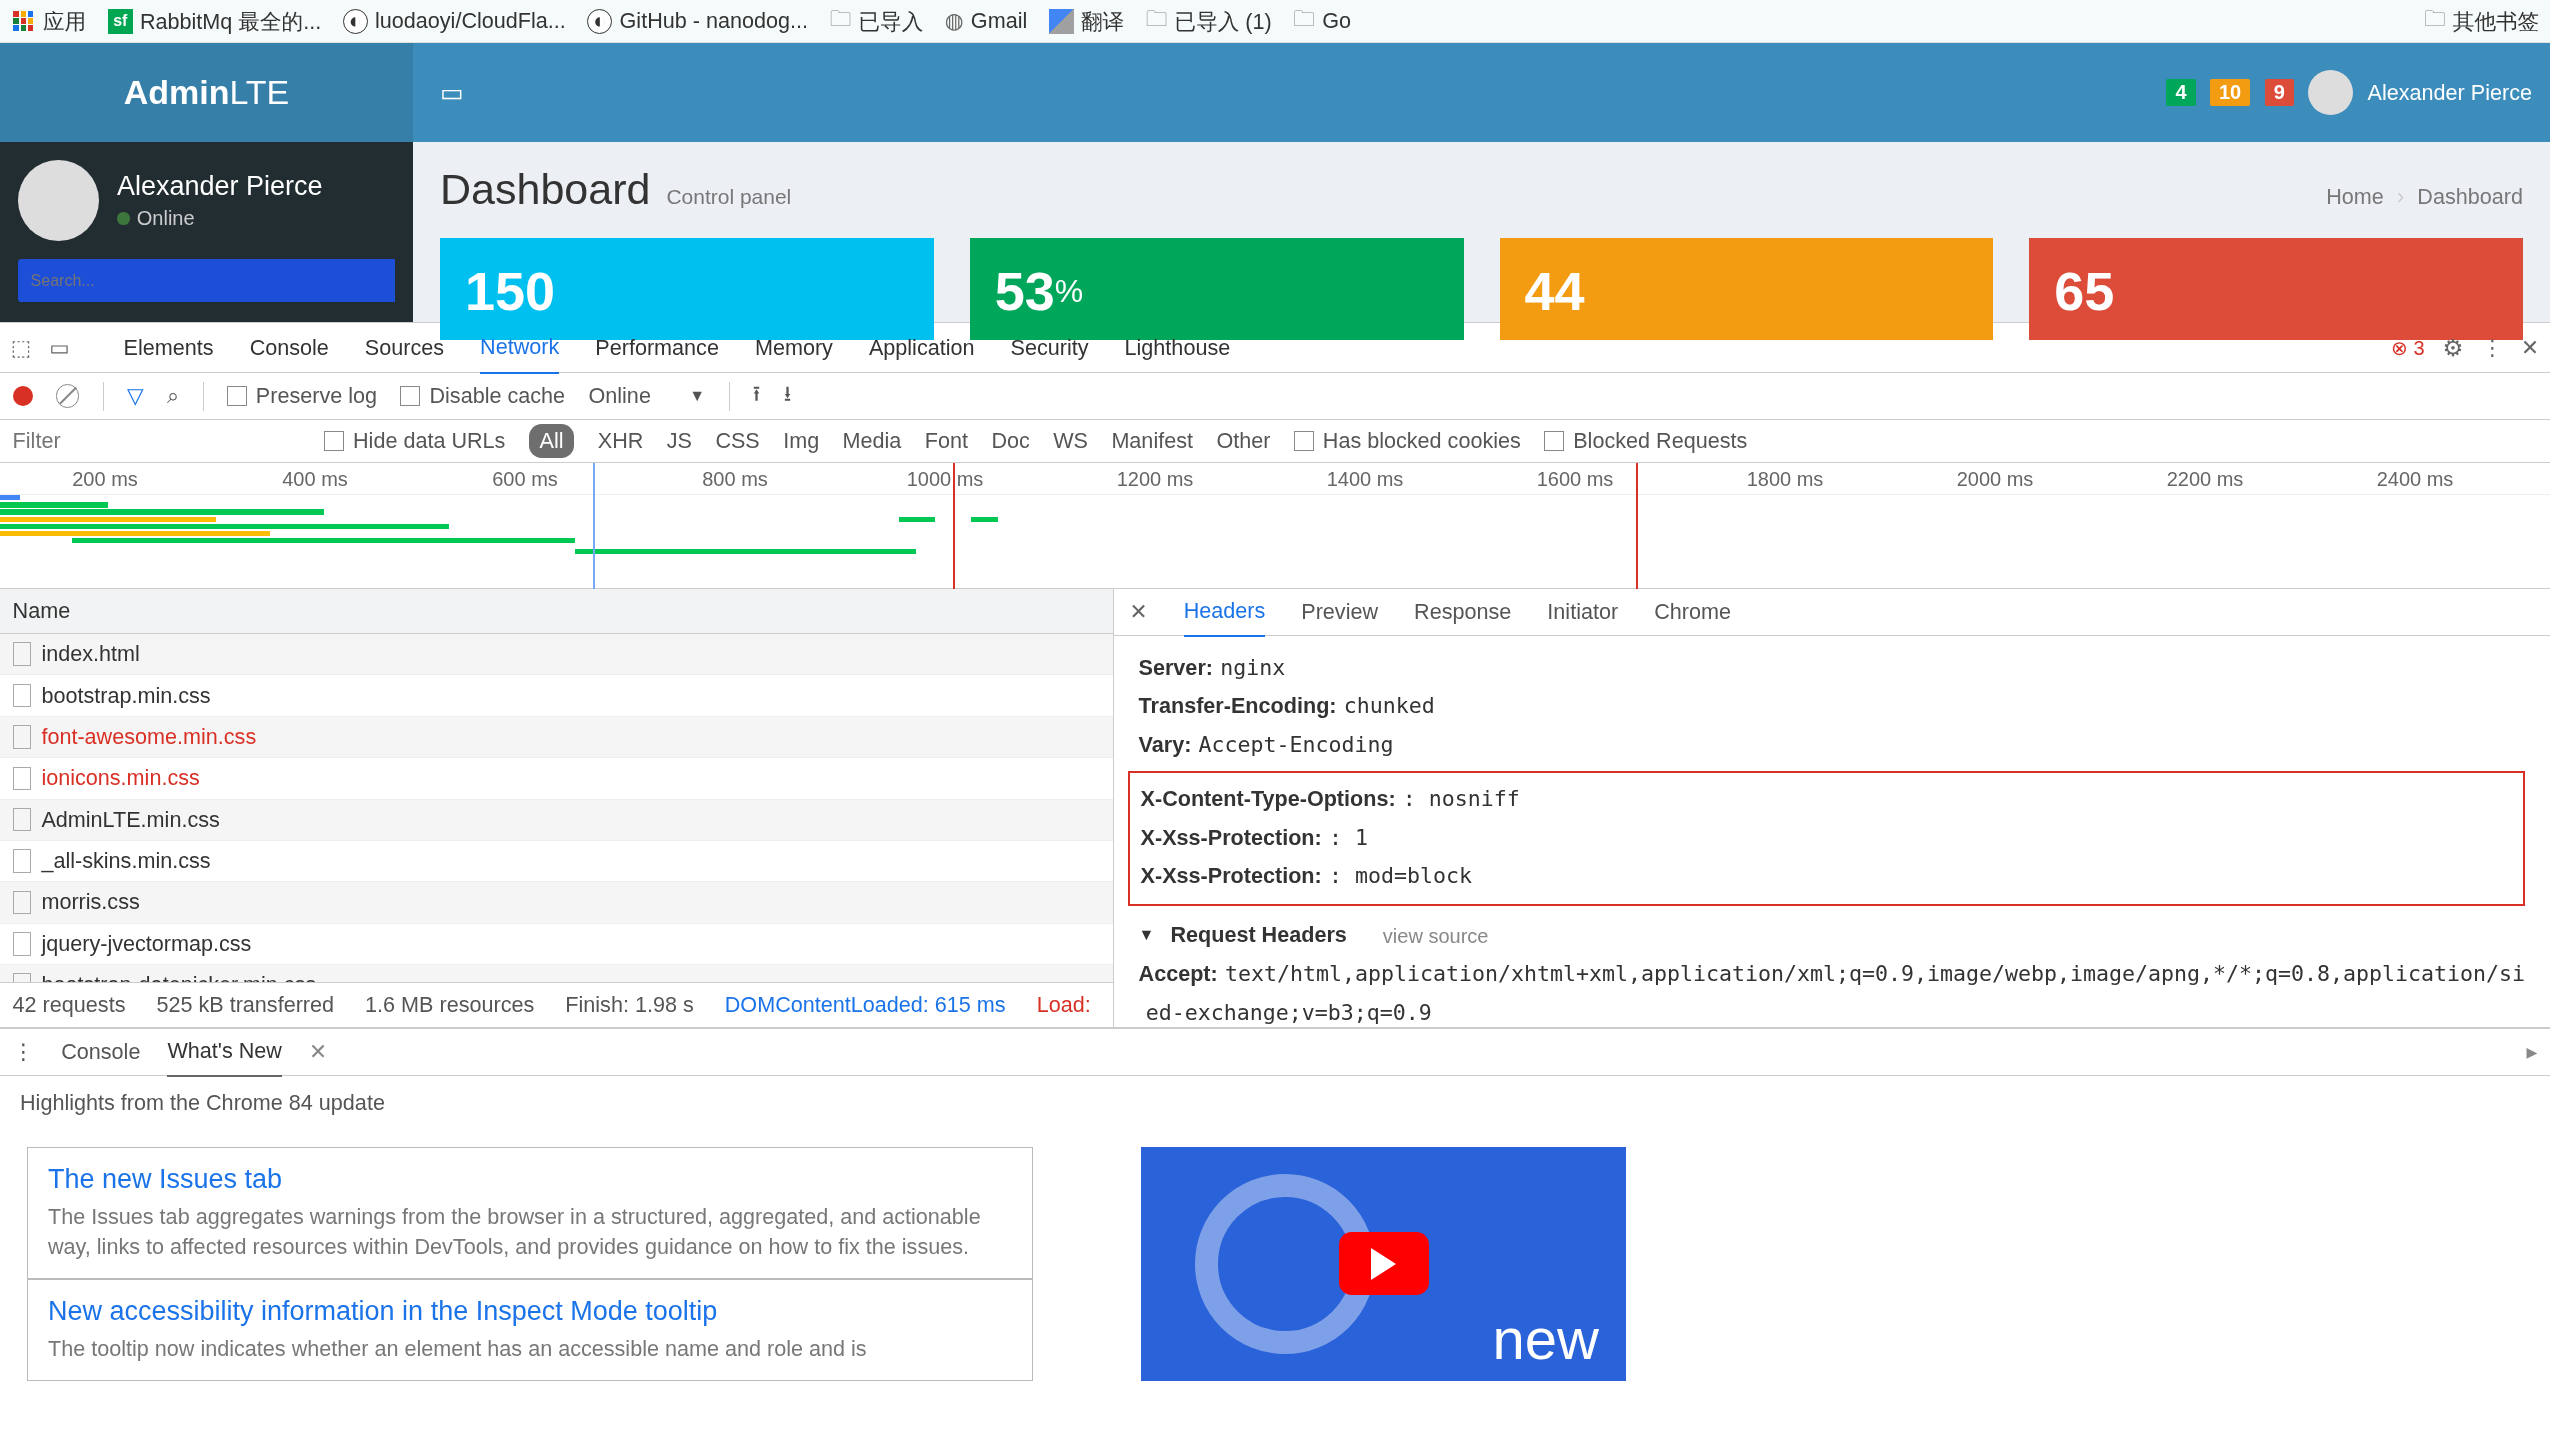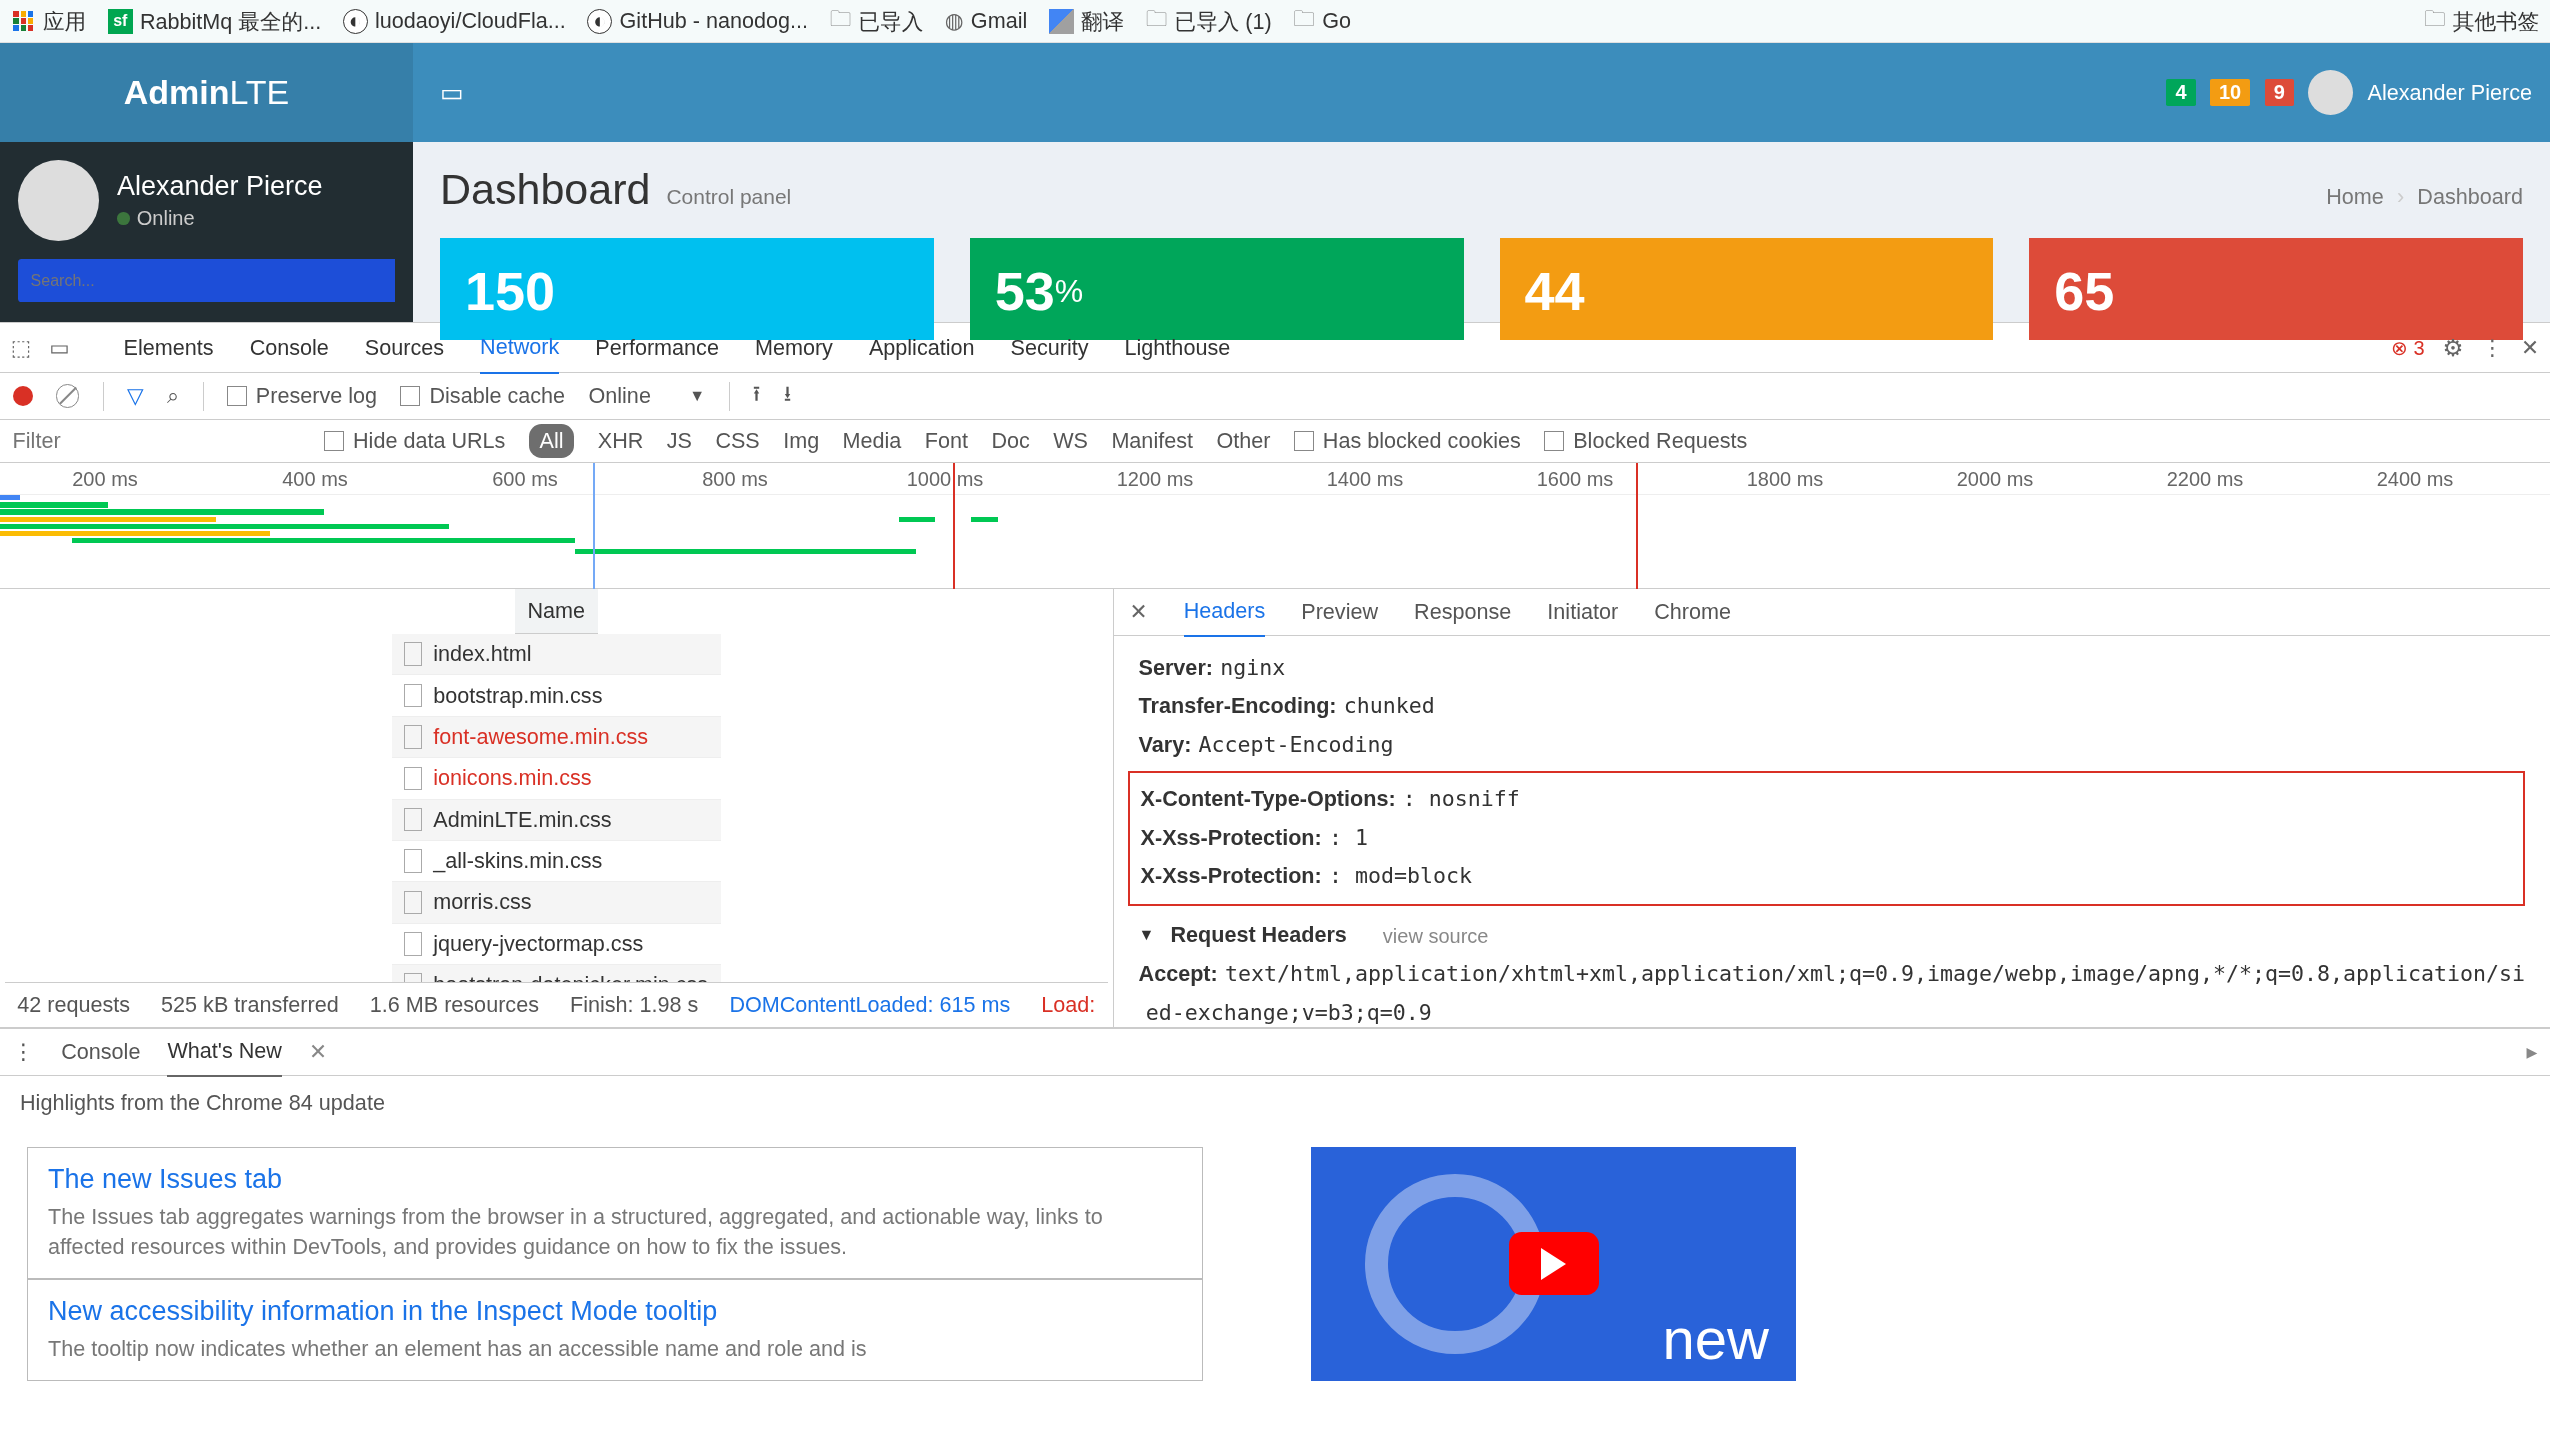--- a/index.html
+++ b/index.html
@@ -78,21 +78,21 @@
 .pill{padding:3.6px 10.8px;border-radius:12.6px;}
 .pill.active{background:#6e6e6e;color:#fff;}
 
 .timeline{height:126px;border-bottom:0.9px solid #ccc;position:relative;}
 .ticks{display:flex;height:32px;border-bottom:0.9px solid #eee;}
 .ticks .tick{width:210px;text-align:center;font-size:20px;color:#666;padding-top:5.4px;}
 .waterfall{position:relative;height:90px;padding-left:72px;padding-top:5.4px;}
 .bar{position:absolute;height:5.4px;}
 
 .network-body{display:flex;height:439px;border-bottom:0.9px solid #ccc;}
-.req-list{width:1132px;border-right:0.9px solid #ccc;display:flex;flex-direction:column;align-items:center;}
+.req-list{width:1132px;border-right:0.9px solid #ccc;display:flex;flex-direction:column;}
 .req-list .hdr{background:#f1f3f4;padding:9px 12.6px;font-size:21.6px;border-bottom:0.9px solid #ccc;}
 .req-list .rows{flex:1;overflow:hidden;}
 .req-list .row{padding:7.2px 12.6px;display:flex;align-items:center;gap:10.8px;border-bottom:0.9px solid #eee;font-size:21.6px;}
 .req-list .row .file-icon{width:18px;height:23.4px;border:0.9px solid #aaa;}
 .req-list .row.err{color:#d93025;}
 .req-list .row.alt{background:#f5f5f5;}
 .req-summary{padding:9px 12.6px;border-top:0.9px solid #ccc;font-size:21.6px;color:#555;display:flex;gap:31px;}
 .req-summary .link{color:#1a73e8;}
 .req-summary .load{color:#d93025;}
 
@@ -111,21 +111,21 @@
 
 
 .drawer{border-top:0.9px solid #ccc;}
 .drawer-tabs{height:47px;display:flex;align-items:center;padding:0 12.6px;gap:27px;border-bottom:0.9px solid #ccc;color:#555;}
 .drawer-tabs .dtab.active{color:#333;border-bottom:2.7px solid #666;padding:10.8px 0;}
 .drawer-tabs .x{color:#888;}
 .drawer-tabs .expand{margin-left:auto;color:#888;}
 .highlights{padding:14.4px 20px;font-size:21.6px;color:#555;}
 
 .panels{display:flex;gap:108px;padding:16px 27px;}
-.issue-card{width:1176px;border:0.9px solid #bbb;padding:16px 20px;}
+.issue-card{width:1006px;border:0.9px solid #bbb;padding:16px 20px;}
 .issue-card h3{color:#1a73e8;font-weight:400;font-size:27px;margin-bottom:7.2px;}
 .issue-card p{color:#777;font-size:21.6px;line-height:1.4;}
 .issue-card+.issue-card{margin-top:-0.9px;}
 .video-thumb{width:485px;height:234px;background:#2962d9;position:relative;display:flex;align-items:center;justify-content:center;}
 .video-thumb .ring{width:180px;height:180px;border:23.4px solid rgba(255,255,255,0.4);border-radius:50%;position:absolute;left:54px;top:27px;}
 .video-thumb .play{width:90px;height:63px;background:#ff0000;border-radius:12.6px;display:flex;align-items:center;justify-content:center;position:absolute;}
 .video-thumb .play:after{content:"";border-left:25px solid #fff;border-top:16px solid transparent;border-bottom:16px solid transparent;}
 .video-thumb .txt{position:absolute;right:27px;bottom:9px;color:#fff;font-size:58px;font-weight:300;}
 </style>
 </head>

